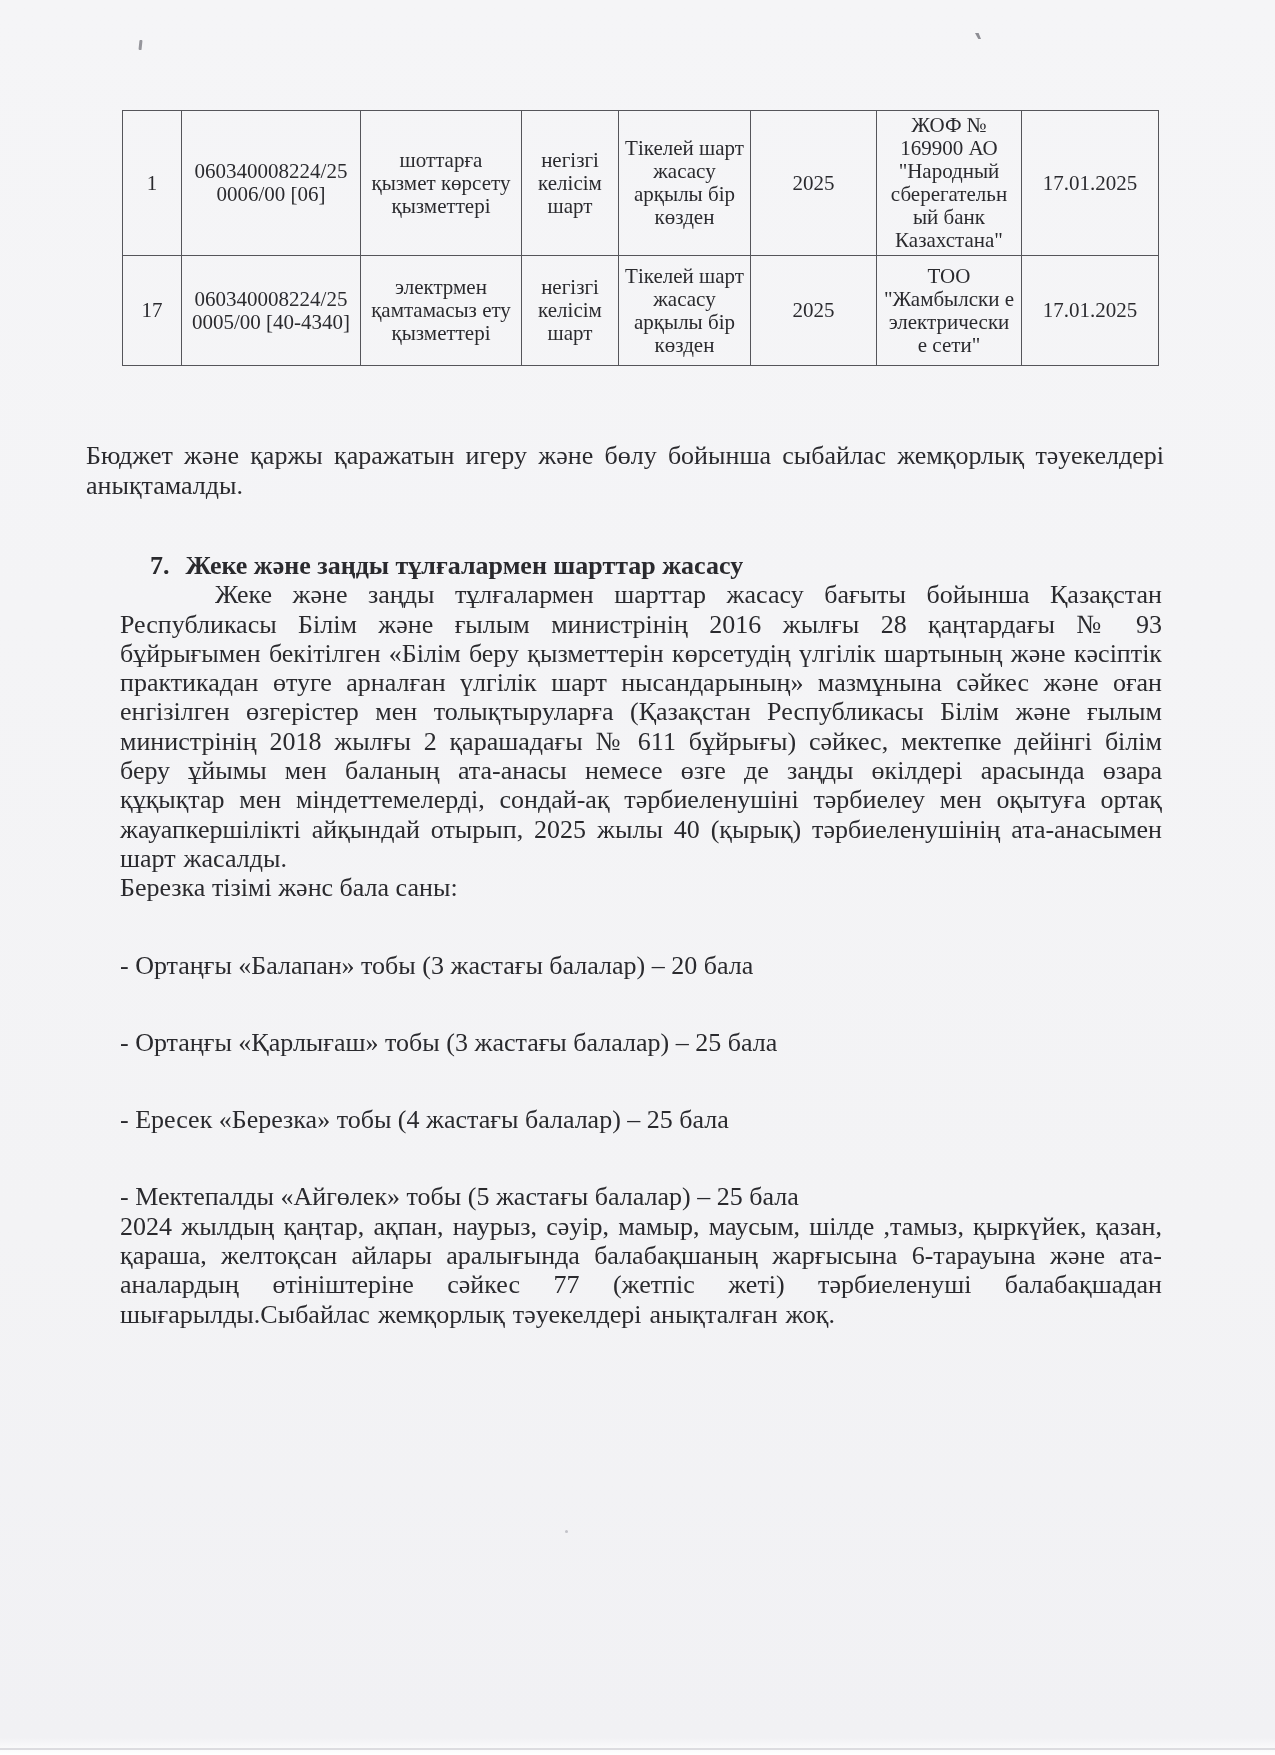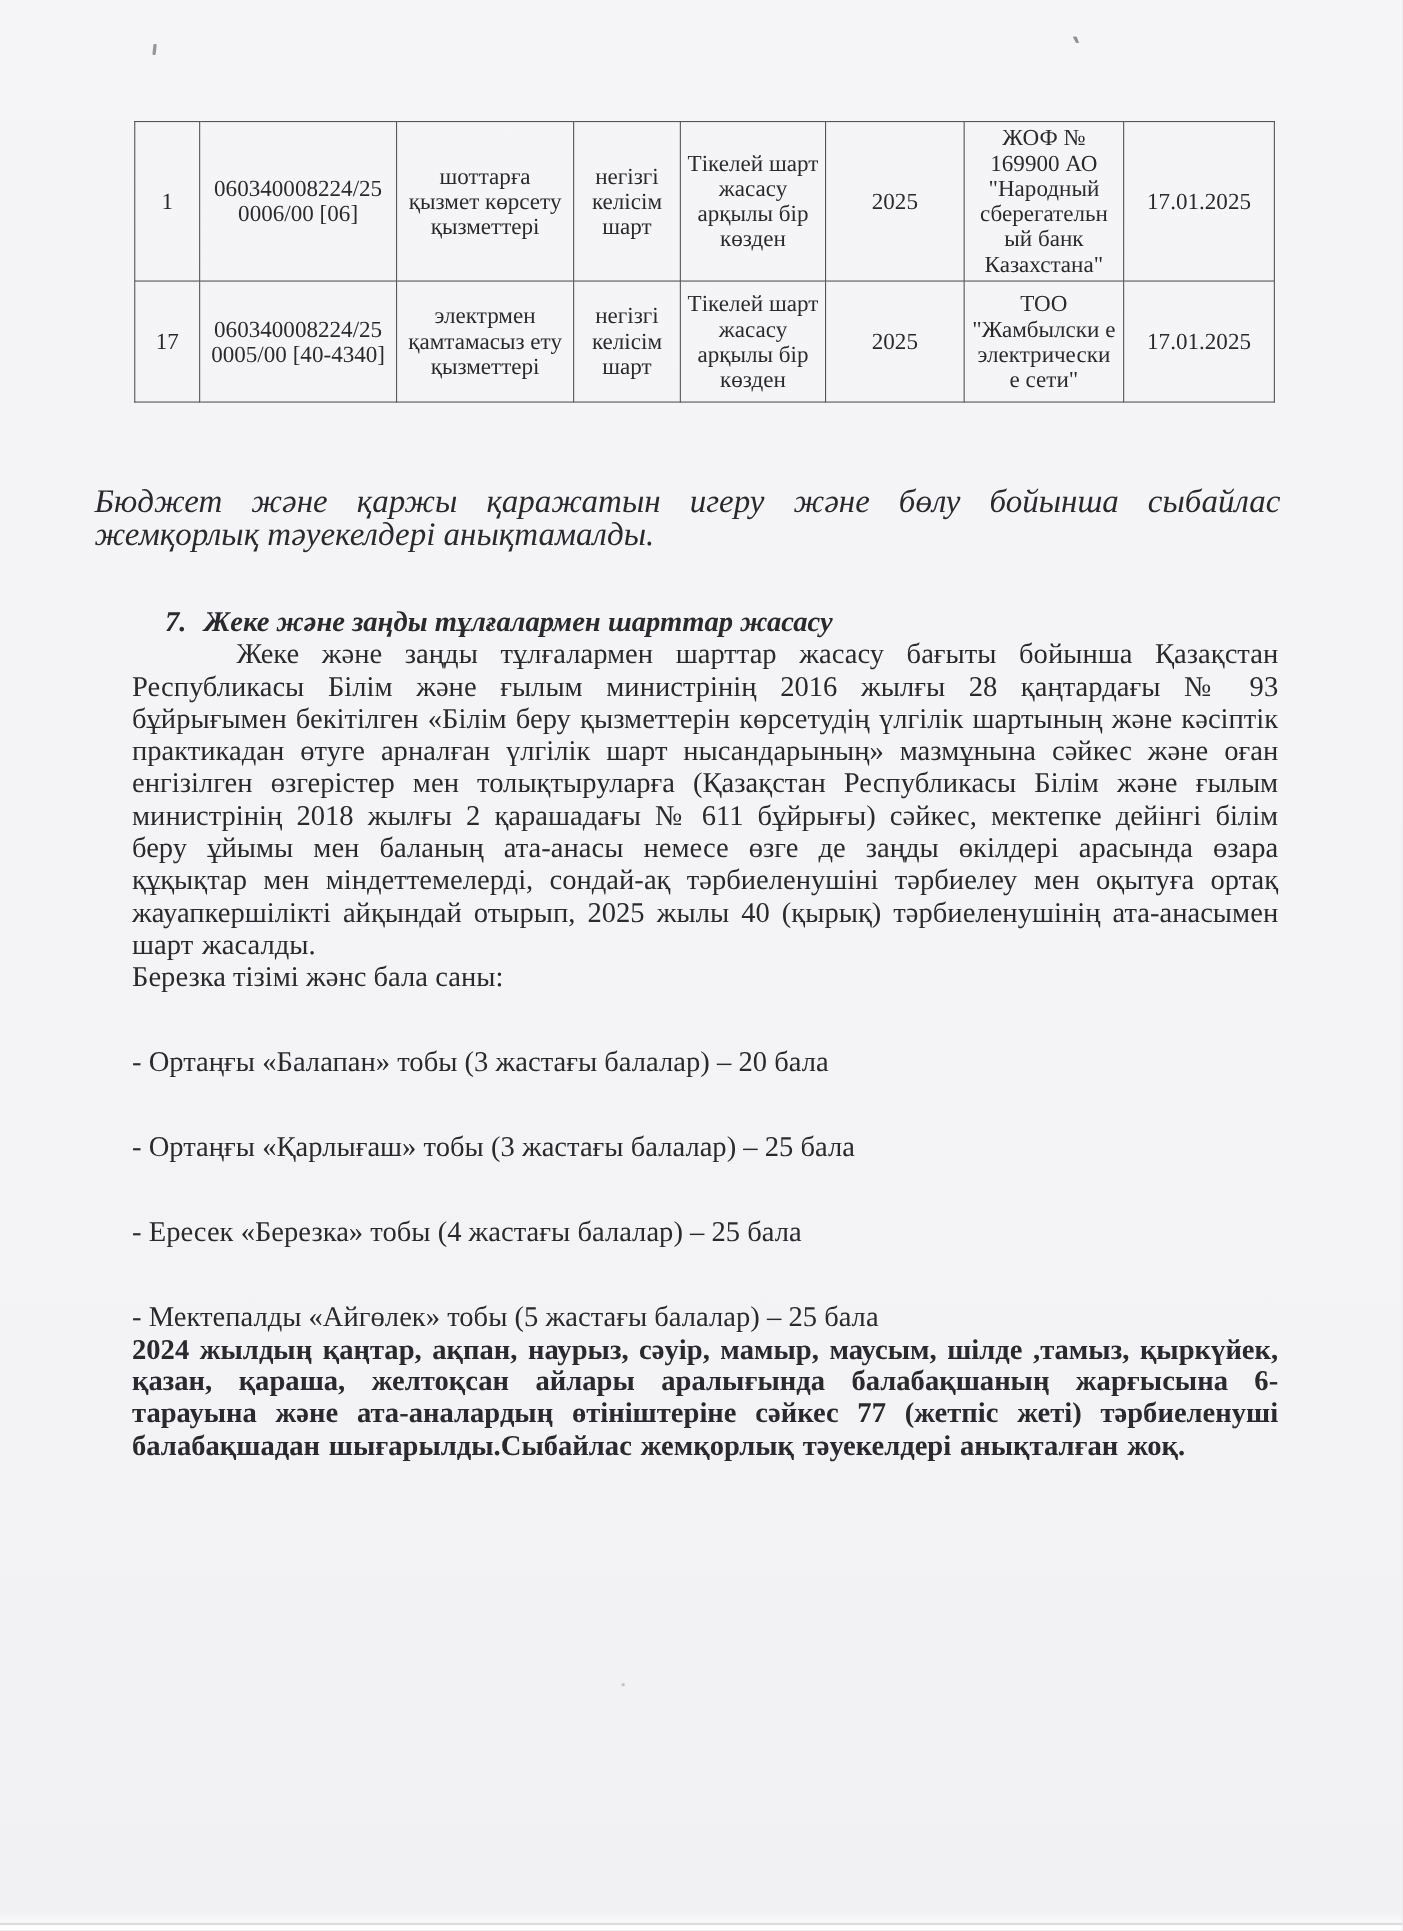--- a/index.html
+++ b/index.html
@@ -40,53 +40,50 @@
   col.c4 { width: 132px; }
   col.c5 { width: 126px; }
   col.c6 { width: 145px; }
   col.c7 { width: 137px; }
   
   .budget-para {
     position: absolute;
     left: 86px;
     top: 441px;
     width: 1078px;
-    font-size: 30px;
+    font-size: 26px;
     line-height: 29.5px;
     text-align: justify;
     margin: 0;
-    font-style: italic;
   }
   .flow {
     position: absolute;
     left: 120px;
     top: 551px;
     width: 1042px;
     font-size: 26px;
     line-height: 29.3px;
   }
   .flow p { margin: 0; }
   .section-heading {
     font-weight: bold;
     margin: 0 0 1px 0;
     padding-left: 30px;
-    font-style: italic;
   }
   .section-heading .num { margin-right: 16px; }
   .main-para {
     text-align: justify;
     text-indent: 95px;
     word-spacing: 1.5px;
   }
   .groups-intro { margin: 0; }
   .group-item { white-space: nowrap; margin-top: 48px; }
   .closing-para {
     text-align: justify;
     word-spacing: 1.5px;
-    font-weight: bold;
   }
   
   .speck-1 {
     position: absolute; left: 139px; top: 40px;
     width: 3px; height: 10px; background: #96969c;
     transform: rotate(6deg); border-radius: 1px;
   }
   .speck-2 {
     position: absolute; left: 975px; top: 33px;
     width: 6px; height: 6px; background: #8e8e94;

